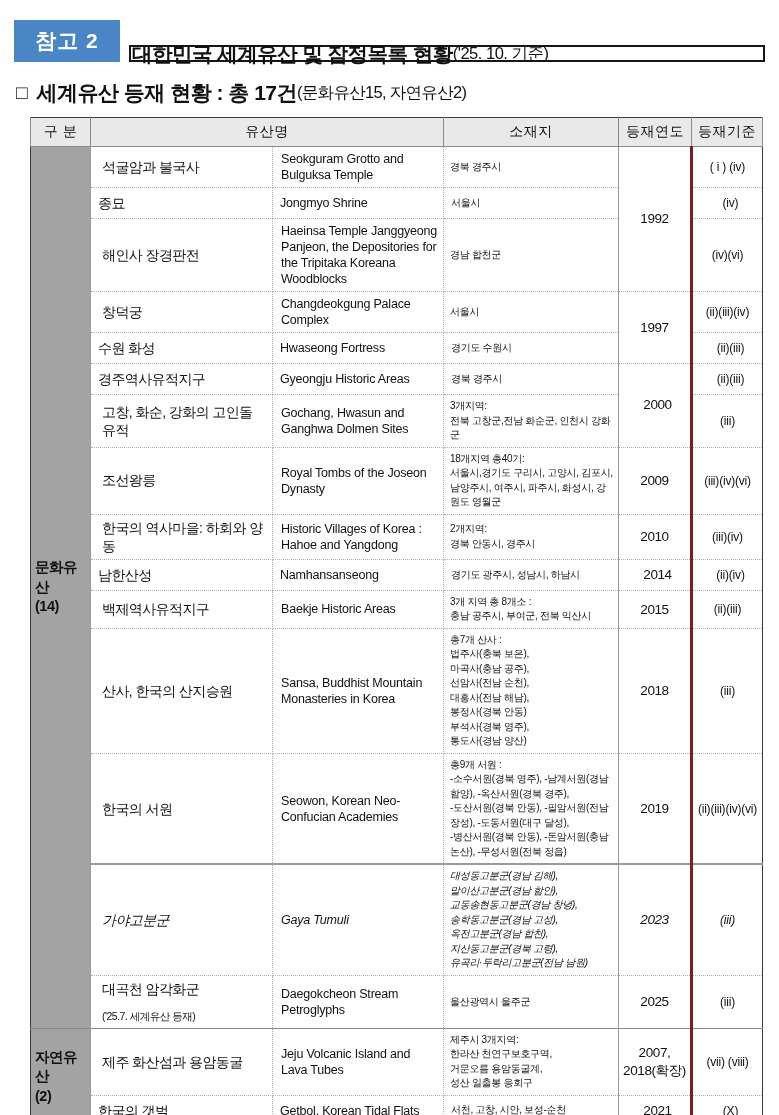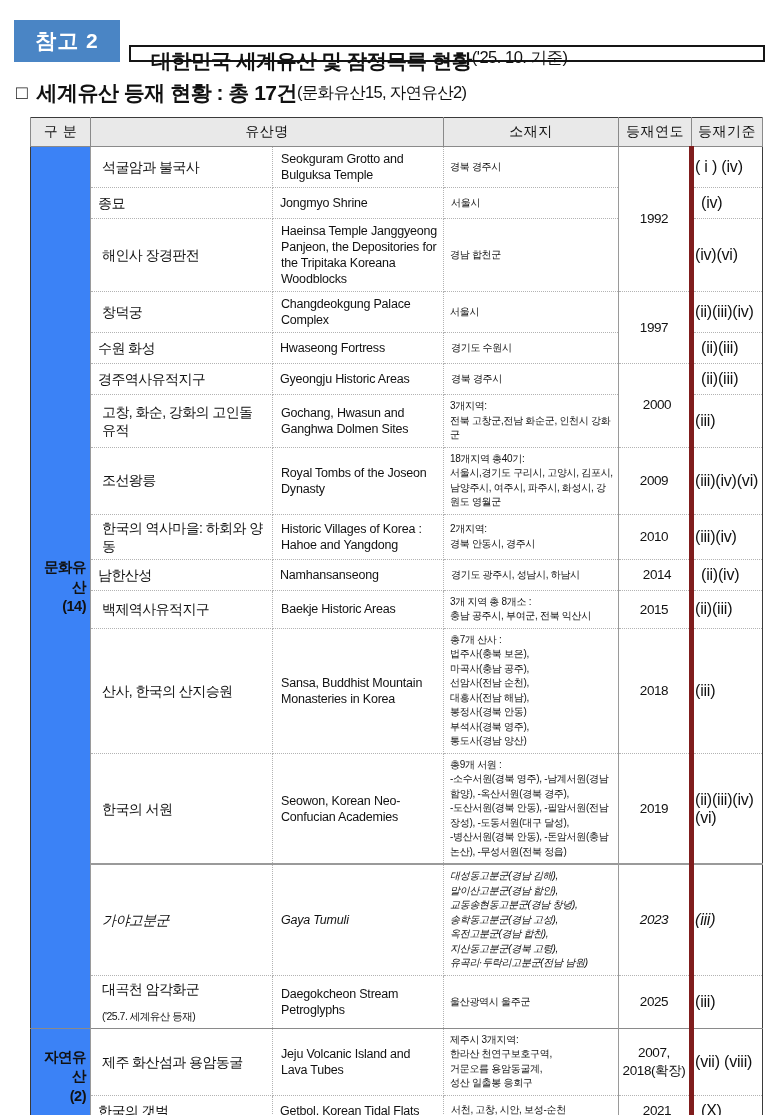--- a/index.html
+++ b/index.html
@@ -2,47 +2,47 @@
 <html><head>
 <meta charset="utf-8">
 <style>
   html,body{margin:0;padding:0;background:#fff;}
   body{width:779px;height:1115px;font-family:"Liberation Sans","DejaVu Sans",sans-serif;color:#111;overflow:hidden;}
   .page{padding:20px 14px 0 14px;box-sizing:border-box;}
 
   
   .top{display:flex;align-items:stretch;gap:9px;height:42px;}
   .badge{background:#4a85c5;color:#fff;font-weight:bold;font-size:21px;display:flex;align-items:center;justify-content:center;width:106px;flex:0 0 auto;letter-spacing:1px;}
-  .titlebox{flex:1;border:2.5px solid #151515;display:flex;align-items:flex-start;padding-left:20px;margin-top:25px;}
+  .titlebox{flex:1;border:2.5px solid #151515;display:flex;align-items:center;padding-left:1px;margin-top:25px;}
   .title{font-weight:bold;font-size:20.5px;letter-spacing:-0.5px;}
   .title-note{font-size:16.5px;font-weight:normal;letter-spacing:-0.5px;}
 
   
   .subtitle{margin:17px 0 10px 2px;display:flex;align-items:center;}
   .bullet{font-size:19px;margin-right:9px;line-height:1;position:relative;top:-1px;}
   .sub-main{font-weight:bold;font-size:21px;letter-spacing:-0.5px;}
   .sub-note{font-size:16.5px;letter-spacing:-0.7px;}
 
   
   table{border-collapse:collapse;width:732px;margin-left:16px;table-layout:fixed;}
   table{border:1.6px solid #3a3a3a;}
   col.c-cat{width:60px;}col.c-kr{width:182px;}col.c-en{width:171px;}
   col.c-loc{width:175px;}col.c-year{width:73px;}col.c-crit{width:71px;}
   thead th{background:#e9e9e9;font-size:14px;font-weight:normal;letter-spacing:0.5px;
     border:1px solid #8a8a8a;border-top:none;height:26px;padding:1px 0;}
   td{border:1px dotted #b3b3b3;vertical-align:middle;padding:4px 4px;}
-  td.category-cell{background:#3b82f6;text-align:right;font-weight:bold;font-size:14.5px;
+  td.category-cell{background:#a3a3a3;text-align:left;font-weight:bold;font-size:14.5px;
     white-space:pre-line;line-height:1.35;border-right:1px solid #9a9a9a;letter-spacing:-0.5px;}
   td.kr{font-size:14px;padding-left:11px;letter-spacing:-0.6px;line-height:1.3;}
   td.kr .kr-note{font-size:10.5px;font-weight:normal;letter-spacing:-0.5px;display:block;margin-top:12px;}
   td.en{font-size:12.5px;padding-left:8px;line-height:1.28;letter-spacing:-0.2px;}
   td.loc{font-size:10px;padding-left:6px;line-height:1.45;white-space:pre-line;letter-spacing:-0.3px;}
   td.year-cell{text-align:center;font-size:13.5px;white-space:pre-line;line-height:1.3;
     border-left:1px solid #9a9a9a;letter-spacing:-0.4px;padding:4px 1px;}
-  td.criteria-cell{text-align:left;font-size:16px;border-left:5px solid #7f1d1d;letter-spacing:-0.2px;padding:4px 1px;}
+  td.criteria-cell{text-align:center;font-size:12px;border-left:3px solid #7f1d1d;letter-spacing:-0.2px;padding:4px 1px;}
   tr.min1 td{height:22px;padding-left:7px;}
   tr.page-divider td{border-top:2px solid #9a9a9a;font-style:italic;}
   tr.section-start td{border-top:1.6px solid #8a8a8a;margin-top:8px;}
 </style>
 </head>
 <body>
 
 <div class="page">
 
   <div class="top">

